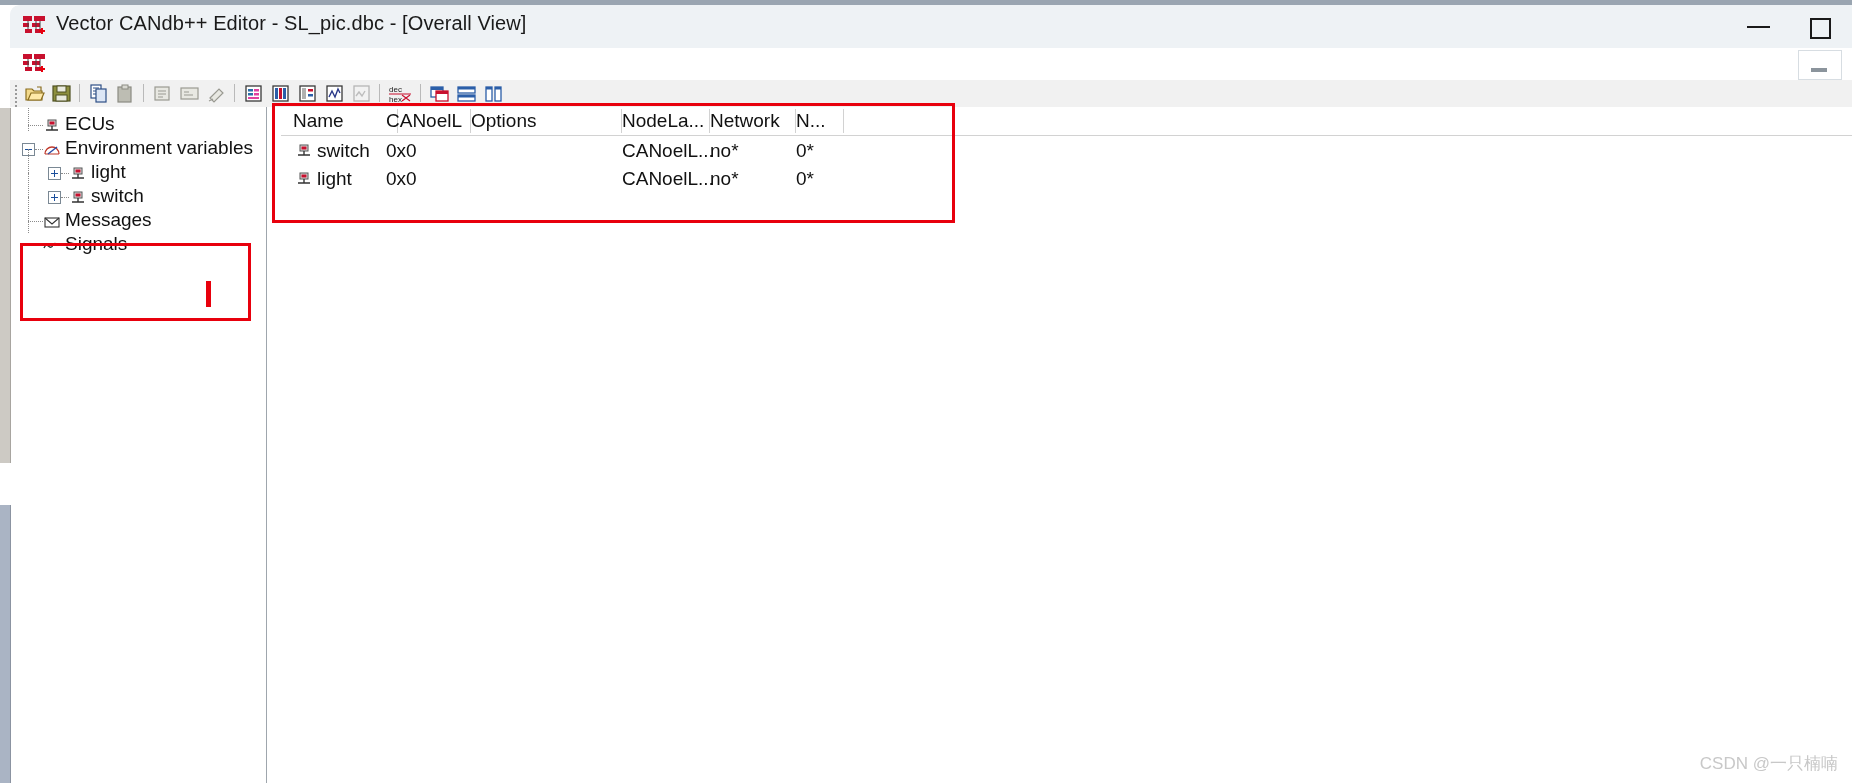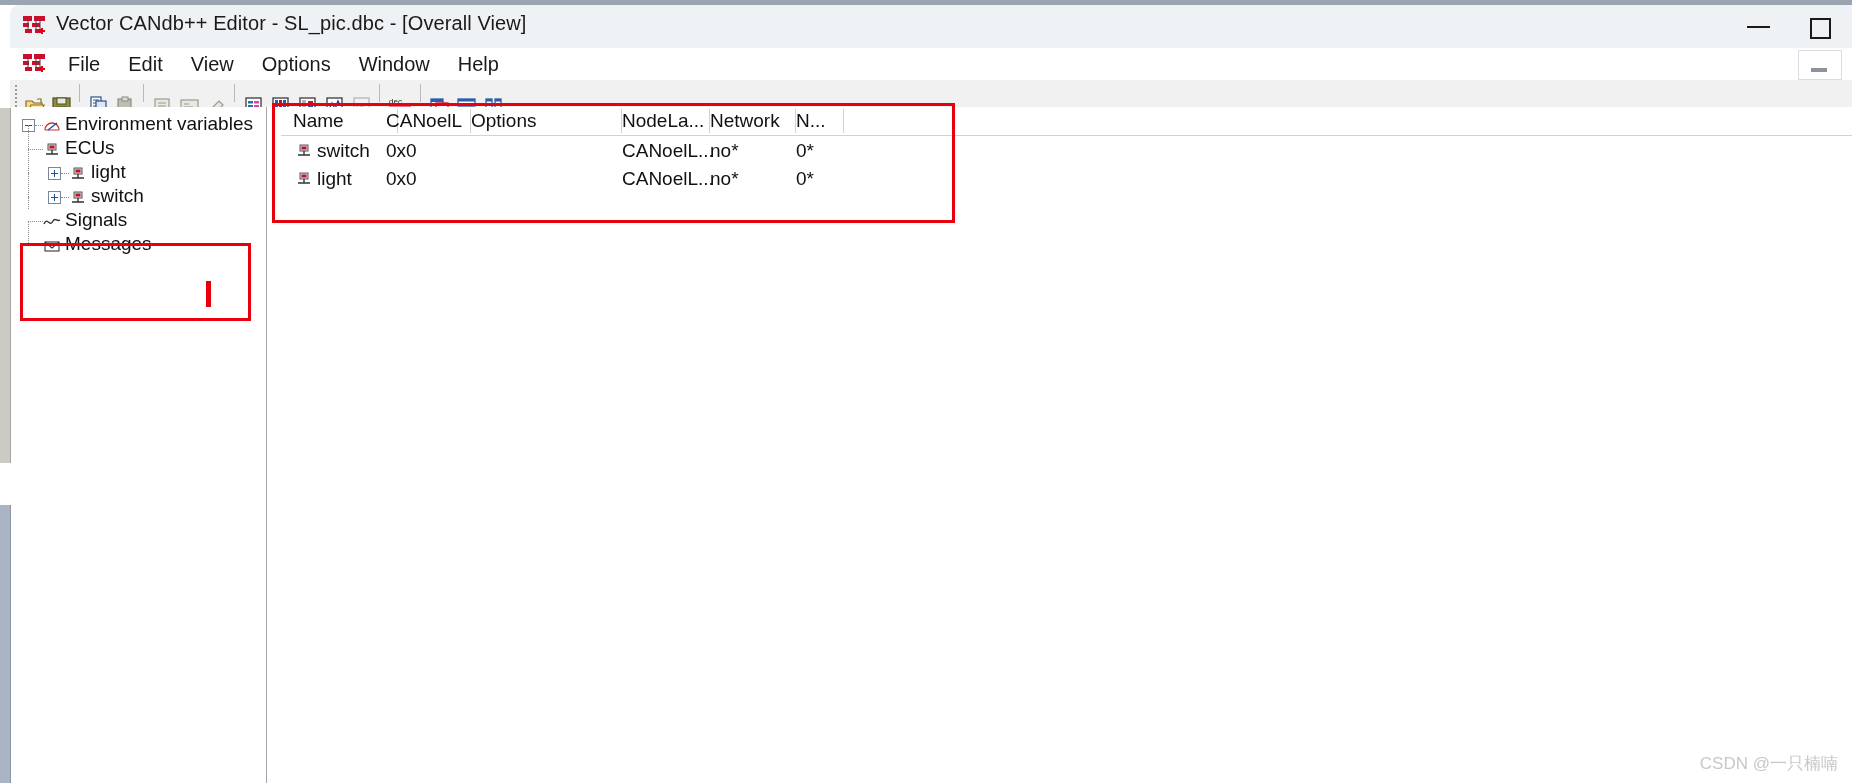--- a/index.html
+++ b/index.html
@@ -98,21 +98,21 @@
     background: #f1f1f1;
     border-bottom: 1px solid #d9d9d9;
   }
   .tb-grip {
     position: absolute; left: 5px; top: 5px; width: 3px; height: 17px;
   }
   .tb-grip i {
     display: block; width: 2px; height: 2px; background: #9a9a9a; margin-bottom: 2px;
   }
   .tb-btn {
-    position: absolute; top: 15px; width: 21px; height: 21px;
+    position: absolute; top: 3px; width: 21px; height: 21px;
   }
   .tb-sep {
     position: absolute; top: 4px; width: 1px; height: 18px; background: #b9b9b9;
   }
 
   
   .tree-panel {
     position: absolute; left: 0px; top: 102px;
     width: 256px; height: 676px;
     background: #ffffff;
@@ -240,28 +240,20 @@
           <rect x="1" y="2" width="9" height="5" fill="#c8102e"></rect>
           <rect x="12" y="2" width="11" height="5" fill="#c8102e"></rect>
           <rect x="1" y="9" width="6" height="4" fill="#c8102e"></rect>
           <rect x="10" y="9" width="8" height="4" fill="#c8102e"></rect>
           <rect x="3" y="15" width="7" height="4" fill="#c8102e"></rect>
           <rect x="13" y="15" width="8" height="4" fill="#c8102e"></rect>
           <path d="M6 7 L6 15 M14 7 L14 15 M18 7 L18 15" stroke="#444" stroke-width="1" fill="none"></path>
           <path d="M20 14 l0 6 M17 17 l6 0" stroke="#e8000d" stroke-width="2"></path>
         </svg>
       </div>
-      <div class="menu-items">
-        <div class="menu-item">File</div>
-        <div class="menu-item">Edit</div>
-        <div class="menu-item">View</div>
-        <div class="menu-item">Options</div>
-        <div class="menu-item">Window</div>
-        <div class="menu-item">Help</div>
-      </div>
       <div class="mdi-restore"></div>
     </div>
 
     <div class="toolbar">
       <div class="tb-grip">
         <i></i>
           <i></i>
           <i></i>
           <i></i>
           <i></i>
@@ -396,48 +388,48 @@
           <rect x="3" y="4" width="6" height="2.5" fill="#2b5ea8"></rect>
           <rect x="12" y="4" width="6" height="14" fill="#ffffff" stroke="#2b5ea8" stroke-width="1.3"></rect>
           <rect x="12" y="4" width="6" height="2.5" fill="#2b5ea8"></rect>
         </svg>
       </div>
     </div>
 
     <div class="tree-panel">
       <div class="tree">
 
+
+        <div class="tnode">
+          <div class="tdotv" style="left:18px; top:-12px; height:24px;"></div>
+          <div class="tdoth" style="left:18px; top:12px; width:15px;"></div>
+          <div class="ticon" style="left:33px">
+            <svg width="18" height="16" viewBox="0 0 18 16">
+              <rect x="5" y="2" width="8" height="6" fill="#d9d9d9" stroke="#555" stroke-width="1"></rect>
+              <rect x="6.5" y="3.5" width="5" height="3" fill="#c8102e"></rect>
+              <path d="M9 8 v4 M3 12 h12" stroke="#333" stroke-width="1.4"></path>
+            </svg>
+          </div>
+          <div class="tlabel" style="left:55px">ECUs</div>
+        </div>
 
         <div class="tnode">
           <div class="texp" style="left:12px"></div>
           <div class="tdotv" style="left:18px; top:-12px; height:6px;"></div>
           <div class="tdoth" style="left:25px; top:12px; width:8px;"></div>
           <div class="ticon" style="left:33px">
             <svg width="18" height="16" viewBox="0 0 18 16">
               <path d="M2 12 A7 7 0 0 1 16 12" fill="none" stroke="#c0392b" stroke-width="1.3"></path>
               <path d="M2 12 h14" stroke="#c0392b" stroke-width="1.1"></path>
               <path d="M14 5 L5 12" stroke="#2b4ea8" stroke-width="1.4"></path>
             </svg>
           </div>
           <div class="tlabel" style="left:55px">Environment variables</div>
         </div>
 
-        <div class="tnode">
-          <div class="tdotv" style="left:18px; top:-12px; height:24px;"></div>
-          <div class="tdoth" style="left:18px; top:12px; width:15px;"></div>
-          <div class="ticon" style="left:33px">
-            <svg width="18" height="16" viewBox="0 0 18 16">
-              <rect x="5" y="2" width="8" height="6" fill="#d9d9d9" stroke="#555" stroke-width="1"></rect>
-              <rect x="6.5" y="3.5" width="5" height="3" fill="#c8102e"></rect>
-              <path d="M9 8 v4 M3 12 h12" stroke="#333" stroke-width="1.4"></path>
-            </svg>
-          </div>
-          <div class="tlabel" style="left:55px">ECUs</div>
-        </div>
-
 
 
 
         <div class="tnode">
           <div class="texp plus" style="left:38px"></div>
           <div class="tdotv" style="left:18px; top:-12px; height:24px;"></div>
           <div class="tdoth" style="left:51px; top:12px; width:8px;"></div>
           <div class="ticon" style="left:59px">
             <svg width="18" height="16" viewBox="0 0 18 16">
               <rect x="5" y="2" width="8" height="6" fill="#d9d9d9" stroke="#555" stroke-width="1"></rect>
@@ -456,42 +448,42 @@
             <svg width="18" height="16" viewBox="0 0 18 16">
               <rect x="5" y="2" width="8" height="6" fill="#d9d9d9" stroke="#555" stroke-width="1"></rect>
               <rect x="6.5" y="3.5" width="5" height="3" fill="#c8102e"></rect>
               <path d="M9 8 v4 M3 12 h12" stroke="#333" stroke-width="1.4"></path>
             </svg>
           </div>
           <div class="tlabel" style="left:81px">switch</div>
         </div>
 
         <div class="tnode">
-          <div class="tdotv" style="left:18px; top:-12px; height:12px;"></div>
-          <div class="tdoth" style="left:18px; top:12px; width:15px;"></div>
-          <div class="ticon" style="left:33px">
-            <svg width="18" height="16" viewBox="0 0 18 16">
-              <path d="M1 10 C4 2, 7 14, 10 7 C12 3, 14 8, 17 6" fill="none" stroke="#333" stroke-width="1.4"></path>
-            </svg>
-          </div>
-          <div class="tlabel" style="left:55px">Signals</div>
-        </div>
-
-        <div class="tnode">
           <div class="tdotv" style="left:18px; top:-12px; height:24px;"></div>
           <div class="tdoth" style="left:18px; top:12px; width:15px;"></div>
           <div class="ticon" style="left:33px">
             <svg width="18" height="16" viewBox="0 0 18 16">
               <rect x="2" y="4" width="14" height="9" fill="#ffffff" stroke="#333" stroke-width="1.1"></rect>
               <path d="M2 4 l7 6 l7 -6" fill="none" stroke="#333" stroke-width="1.1"></path>
             </svg>
           </div>
           <div class="tlabel" style="left:55px">Messages</div>
         </div>
 
+        <div class="tnode">
+          <div class="tdotv" style="left:18px; top:-12px; height:12px;"></div>
+          <div class="tdoth" style="left:18px; top:12px; width:15px;"></div>
+          <div class="ticon" style="left:33px">
+            <svg width="18" height="16" viewBox="0 0 18 16">
+              <path d="M1 10 C4 2, 7 14, 10 7 C12 3, 14 8, 17 6" fill="none" stroke="#333" stroke-width="1.4"></path>
+            </svg>
+          </div>
+          <div class="tlabel" style="left:55px">Signals</div>
+        </div>
+
       </div>
     </div>
 
     <div class="listview">
 
       <div class="lv-header">
         <div class="lv-th" style="left:12px;   width:105px"><span>Name</span><span class="sepline"></span></div>
         <div class="lv-th" style="left:105px; width:85px"><span>CANoelL</span><span class="sepline"></span></div>
         <div class="lv-th" style="left:190px; width:151px"><span>Options</span><span class="sepline"></span></div>
         <div class="lv-th" style="left:341px; width:88px"><span>NodeLa...</span><span class="sepline"></span></div>

